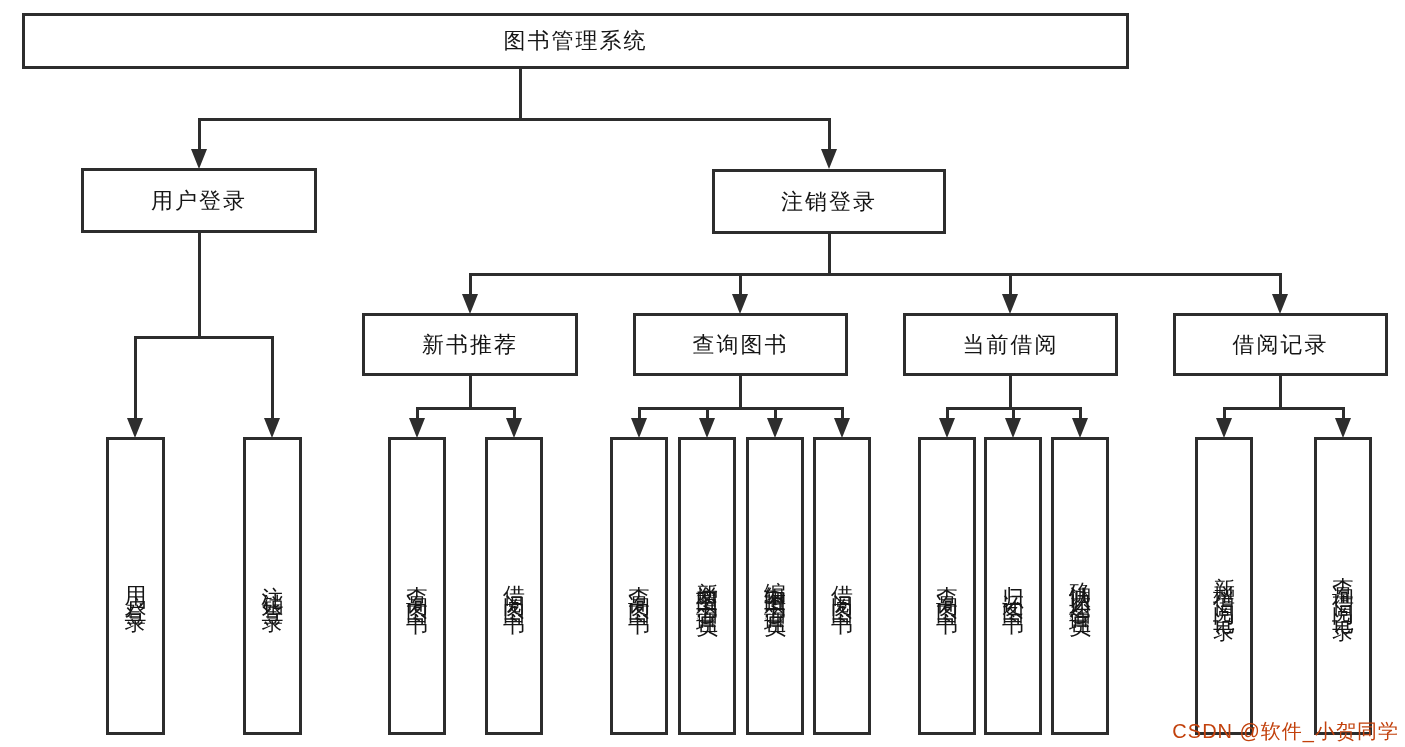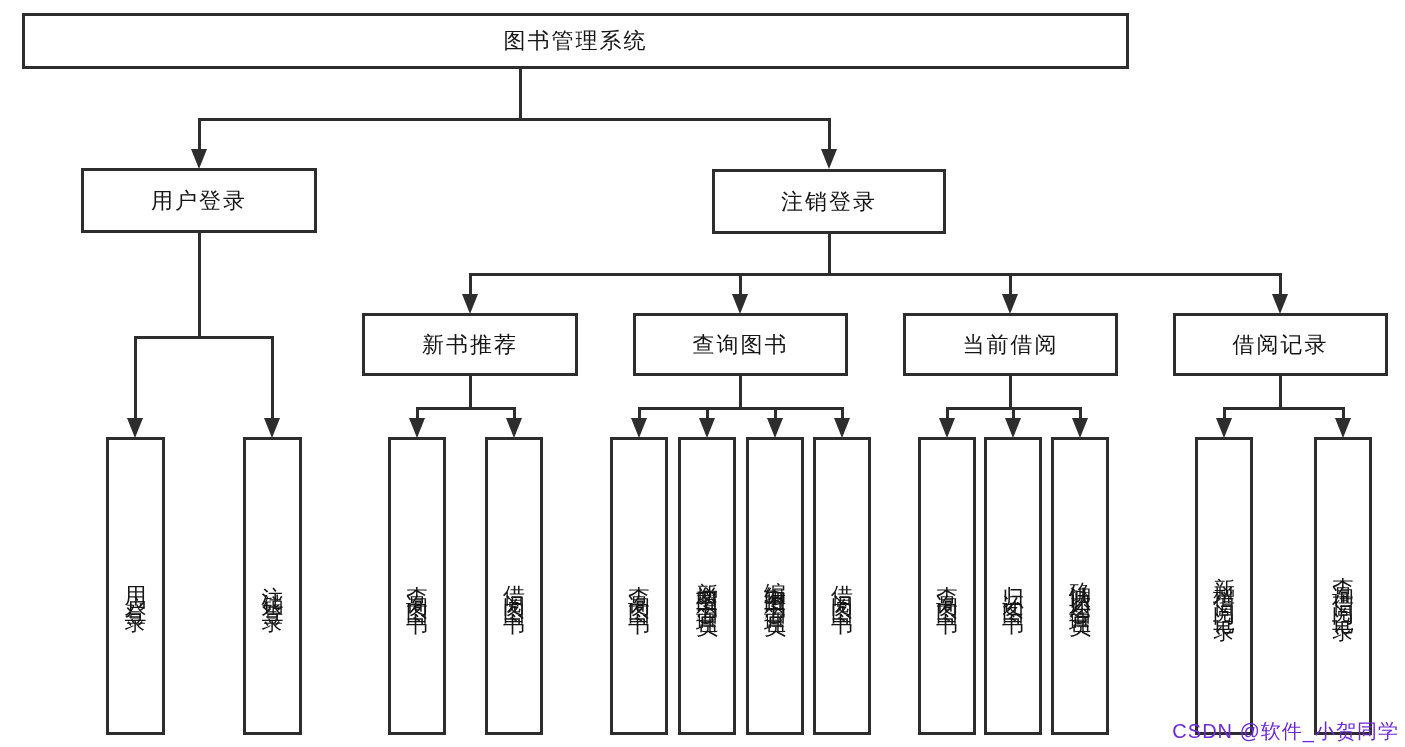--- a/index.html
+++ b/index.html
@@ -174,14 +174,14 @@
       <div class="cline" style="left: 1078.5px; top: 407px; width: 3px; height: 12px; background: rgb(45, 45, 45);"></div>
       <div class="ahead" style="left: 1072px; top: 418px; border-top-color: rgb(45, 45, 45);"></div>
       <div class="cline" style="left: 1278.5px; top: 376px; width: 3px; height: 34px; background: rgb(45, 45, 45);"></div>
       <div class="cline" style="left: 1222.5px; top: 407px; width: 122px; height: 3px; background: rgb(45, 45, 45);"></div>
       <div class="cline" style="left: 1222.5px; top: 407px; width: 3px; height: 12px; background: rgb(45, 45, 45);"></div>
       <div class="ahead" style="left: 1216px; top: 418px; border-top-color: rgb(45, 45, 45);"></div>
       <div class="cline" style="left: 1341.5px; top: 407px; width: 3px; height: 12px; background: rgb(45, 45, 45);"></div>
       <div class="ahead" style="left: 1335px; top: 418px; border-top-color: rgb(45, 45, 45);"></div>
     </div>
 
-  <div id="watermark" style="color: #6d28d9;">CSDN @软件_小贺同学</div>
+  <div id="watermark" style="color: #c2410c;">CSDN @软件_小贺同学</div>
 </div>
 
 </body></html>

